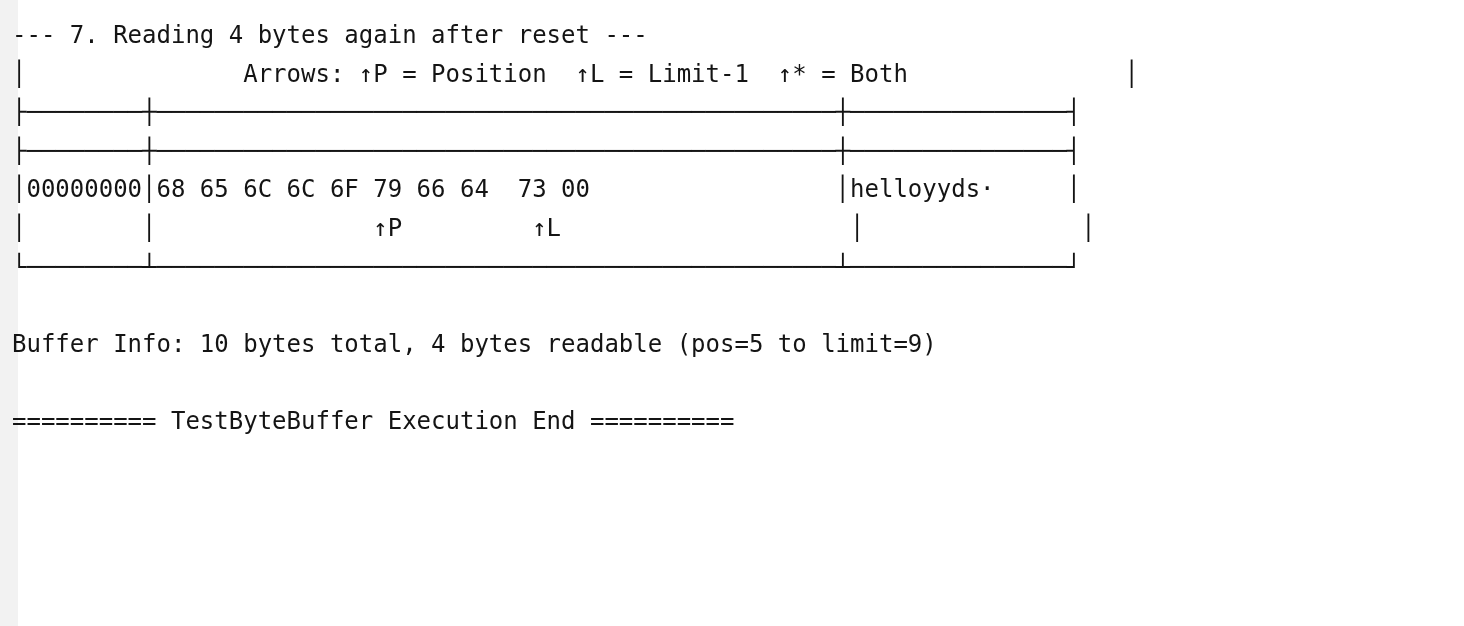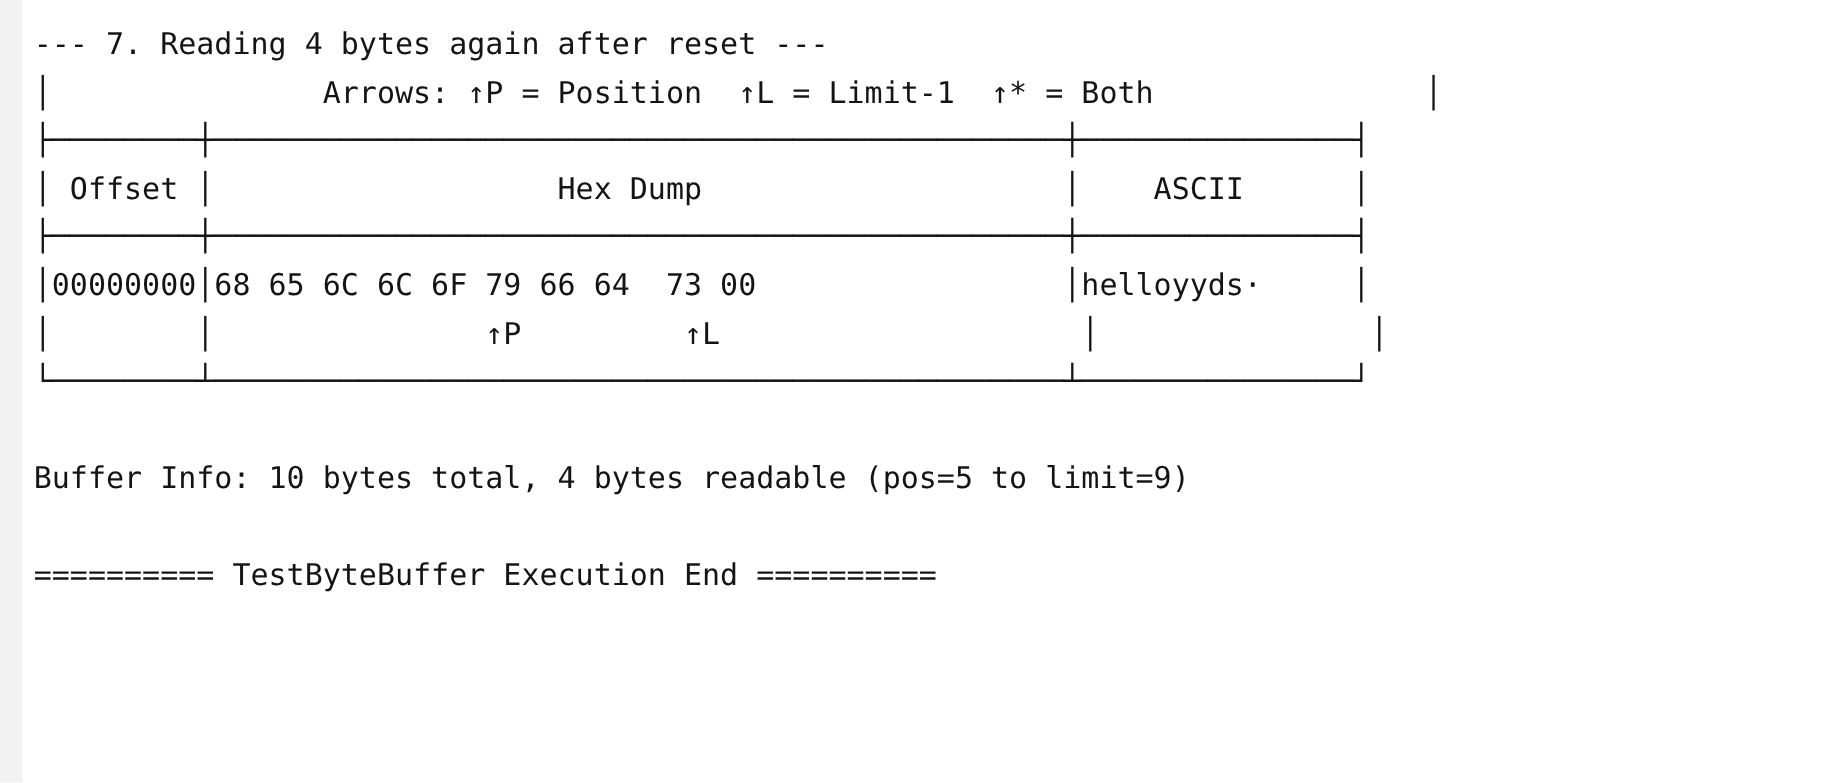--- a/index.html
+++ b/index.html
@@ -16,21 +16,21 @@
   }
   .gutter {
     position: absolute;
     left: 0; top: 0;
     width: 18px; height: 626px;
     background: #f2f2f2;
   }
   .terminal {
     position: absolute;
     left: 0; top: 0;
-    padding: 16px 0 0 27px;
+    padding: 16px 0 0 12px;
     font-size: 24px;
     line-height: 38.6px;
     color: #141414;
     letter-spacing: 0;
   }
   .line {
     white-space: pre;
     min-height: 38.6px;
     font-variant-ligatures: none;
   }
@@ -39,21 +39,20 @@
 <body>
 
 <div class="gutter"></div>
 
 <div class="terminal">
   <div class="line">--- 7. Reading 4 bytes again after reset ---</div>
 
   <div class="line">│               Arrows: ↑P = Position  ↑L = Limit-1  ↑* = Both               │</div>
 
   <div class="line">├────────┼───────────────────────────────────────────────┼───────────────┤</div>
-  <div class="line">│ Offset │                   Hex Dump                    │    ASCII      │</div>
   <div class="line">├────────┼───────────────────────────────────────────────┼───────────────┤</div>
   <div class="line">│00000000│68 65 6C 6C 6F 79 66 64  73 00                 │helloyyds·     │</div>
   <div class="line">│        │               ↑P         ↑L                    │               │</div>
   <div class="line">└────────┴───────────────────────────────────────────────┴───────────────┘</div>
 
   <div class="line blank"></div>
 
   <div class="line">Buffer Info: 10 bytes total, 4 bytes readable (pos=5 to limit=9)</div>
 
   <div class="line blank"></div>

